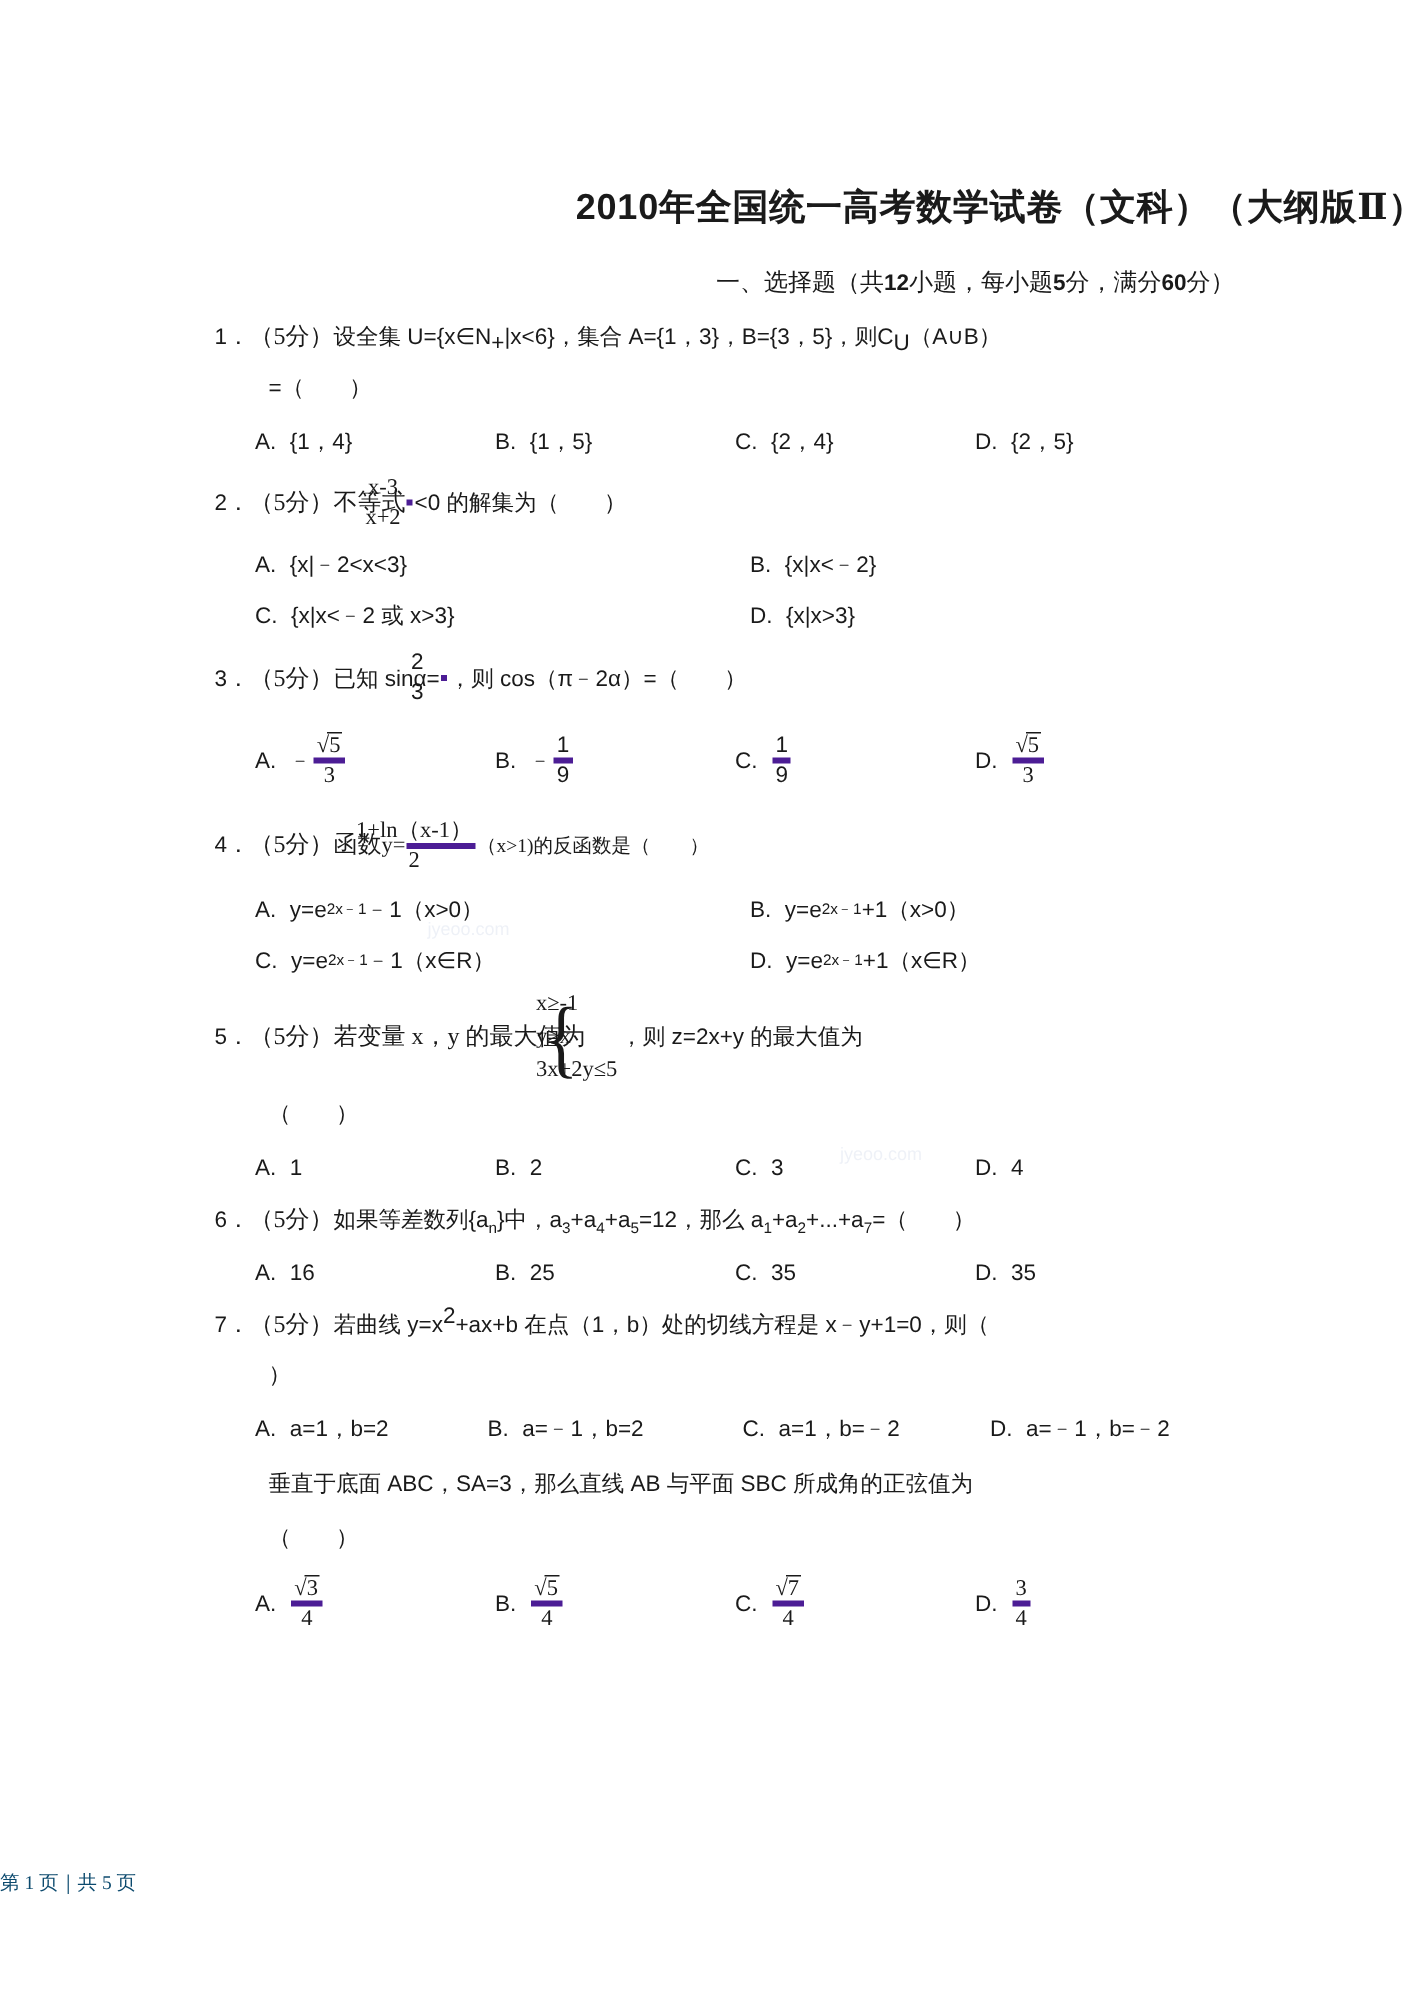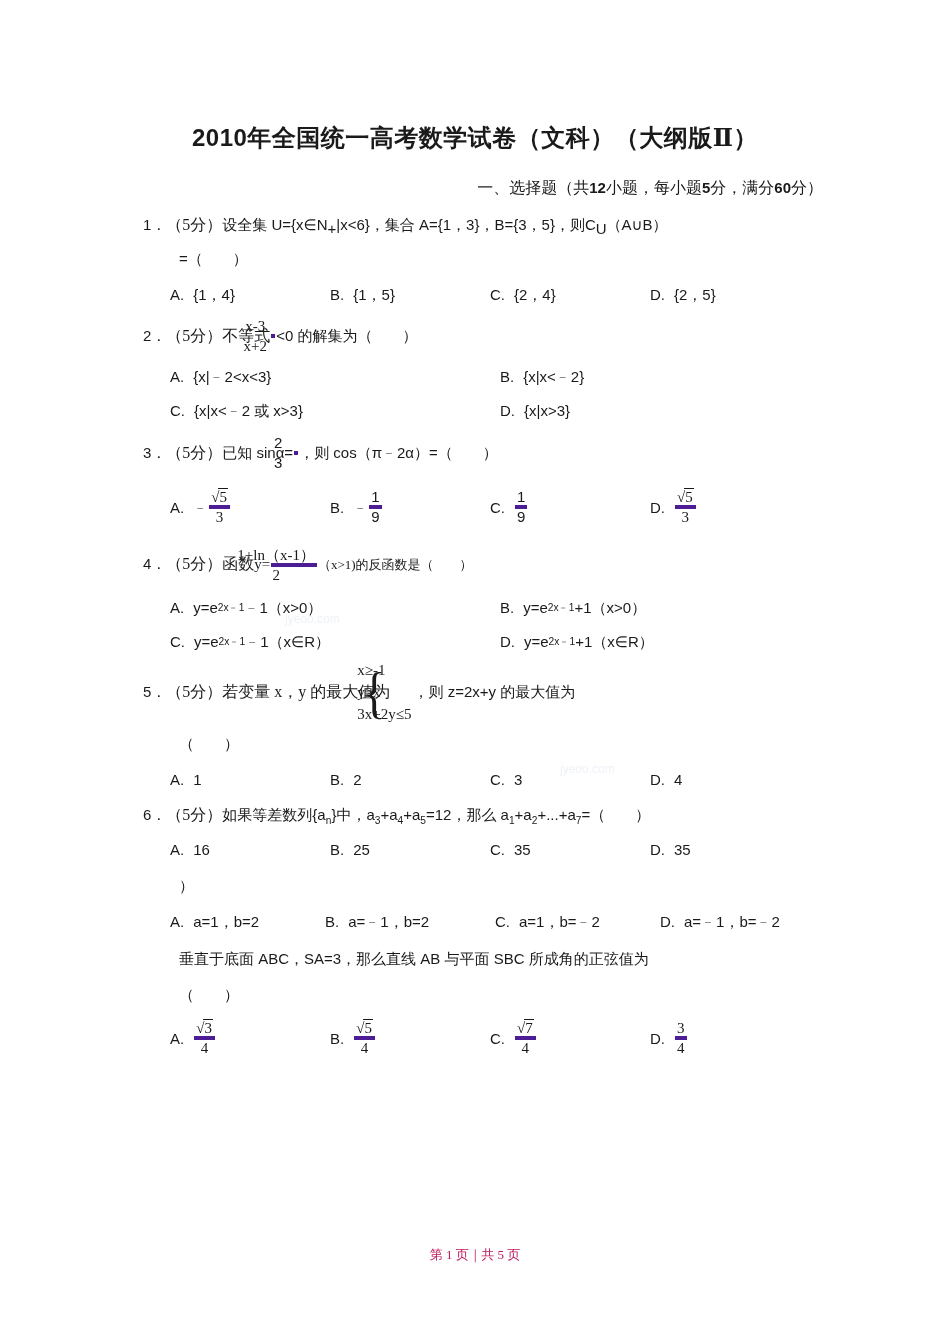--- a/index.html
+++ b/index.html
@@ -19,21 +19,21 @@
     position: absolute;
     left: 0; top: 0;
     width: 950px;
     height: 1344px;
     padding: 0;
   }
   .doc-title {
     position: absolute;
     left: 0; right: 0;
     top: 122px;
-    text-align: center;
+    text-align: right;
     font-size: 24px;
     font-weight: bold;
     letter-spacing: 0.5px;
     font-family: "Liberation Serif", "DejaVu Serif", serif;
   }
   .doc-title .num { font-family: "Liberation Sans", sans-serif; font-weight: bold; }
 
   .content {
     position: absolute;
     left: 143px;
@@ -143,24 +143,23 @@
     flex-direction: column;
     font-family: "Liberation Serif", "DejaVu Serif", serif;
     font-size: 15px;
     line-height: 1.45;
   }
 
   .footer {
     position: absolute;
     left: 0; right: 0;
     top: 1246px;
-    text-align: center;
     font-size: 13px;
     font-family: "Liberation Serif", "DejaVu Serif", serif;
-    color: #be185d;
+    color: #0c4a6e;
   }
   .wm {
     position: absolute;
     color: rgba(120,150,190,0.13);
     font-size: 12px;
     font-family: "Liberation Sans", sans-serif;
     pointer-events: none;
   }
 </style>
 </head>
@@ -344,20 +343,21 @@
             <span>35</span>
           </div>
         <div class="opt">
             <span class="lbl">D.</span>
             <span>35</span>
           </div>
       </div>
     </div>
 
     <div class="q">
+      <div class="q-body hang" style="line-height:32px"><span class="q-num">7．</span><span>（5分）</span><span class="ascii">若曲线 y=x</span><sup class="ascii">2</sup><span class="ascii">+ax+b 在点（1，b）处的切线方程是 x﹣y+1=0，则（</span></div>
       <div class="q-body"><span class="ascii" style="padding-left:36px">）</span></div>
       <div class="opts">
         <div class="opt" style="width:155px">
             <span class="lbl">A.</span>
             <span>a=1，b=2</span>
           </div>
         <div class="opt" style="width:170px">
             <span class="lbl">B.</span>
             <span>a=﹣1，b=2</span>
           </div>

